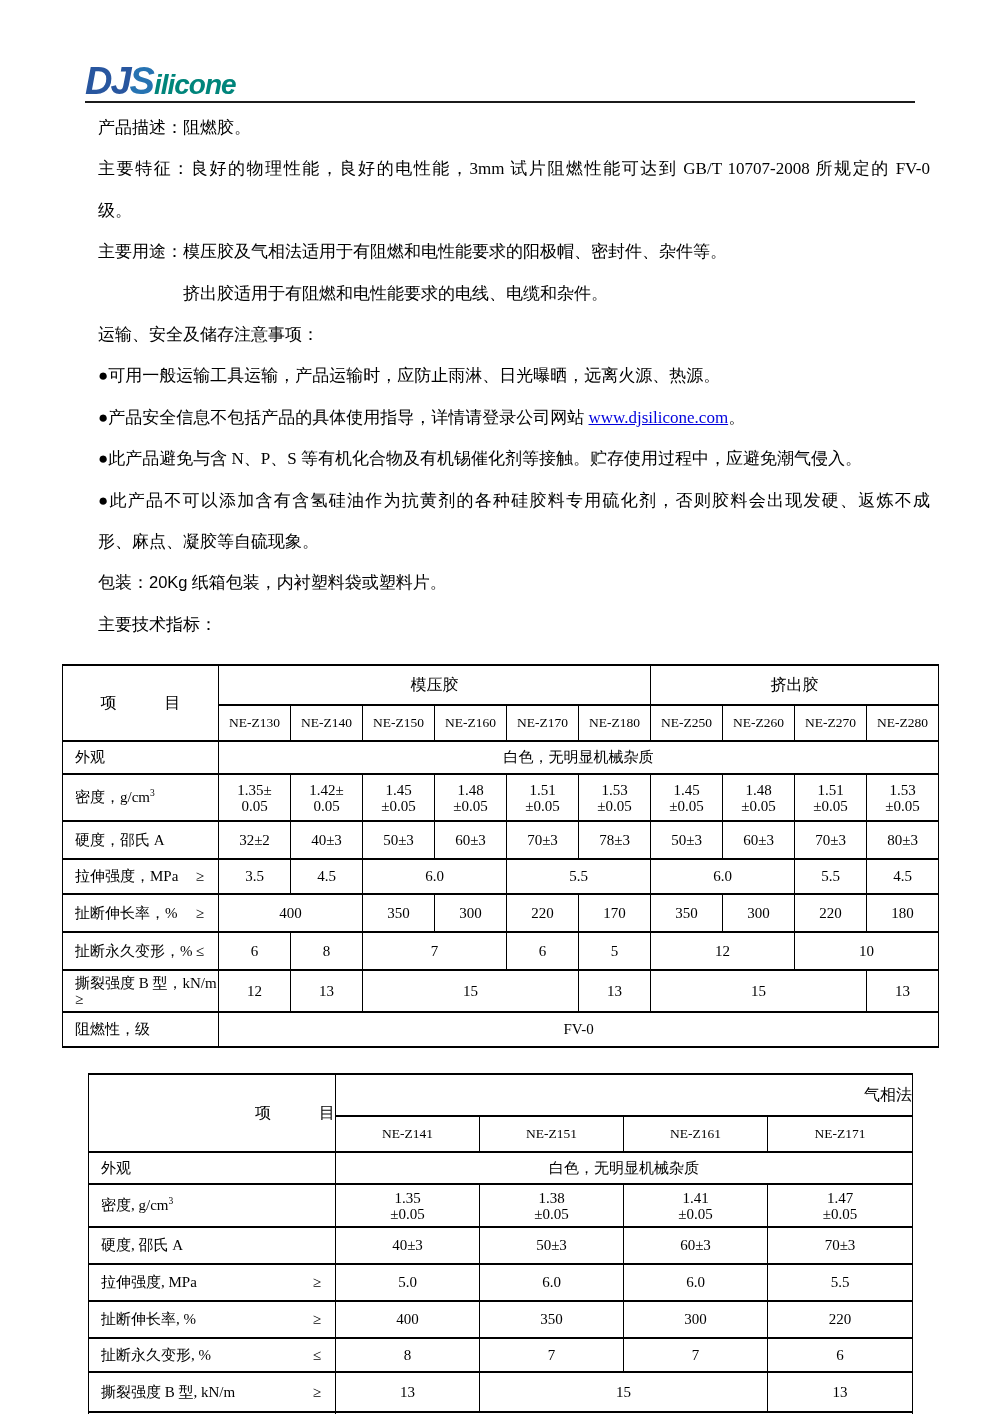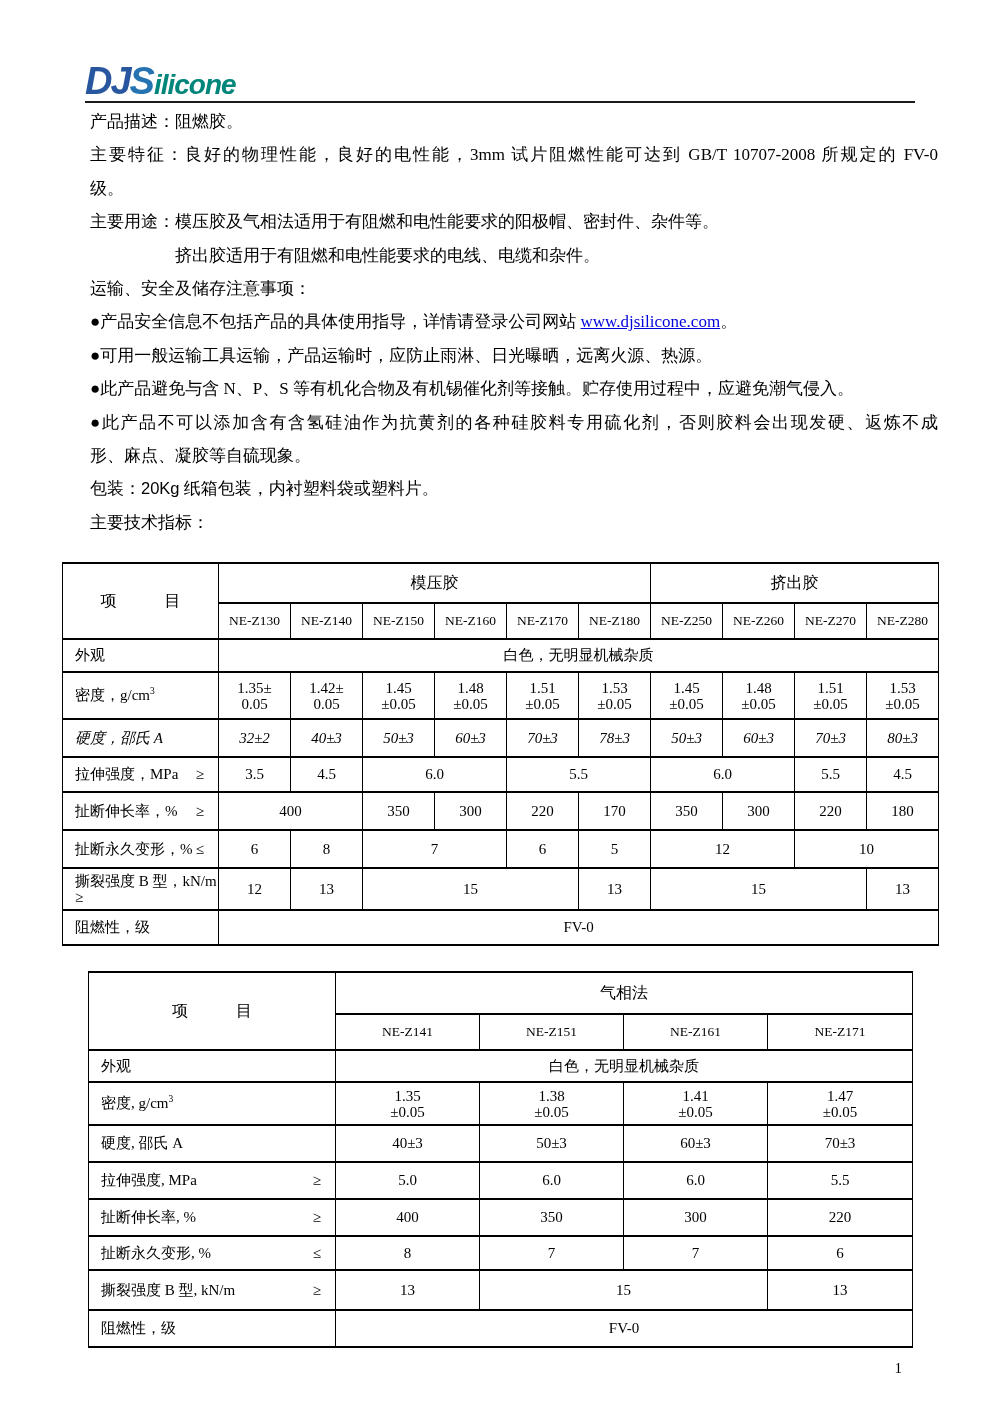--- a/index.html
+++ b/index.html
@@ -9,21 +9,21 @@
     overflow:hidden;
   }
   
   .hdr{margin:0 85px;padding-top:62px;border-bottom:2px solid #1b1b1b;}
   .logo{font-family:"Liberation Sans","DejaVu Sans",sans-serif;font-weight:bold;font-style:italic;line-height:1;padding-bottom:1px;}
   .logo-dj{font-size:38px;letter-spacing:-2px;color:#28569f;}
   .logo-s{font-size:38px;letter-spacing:-1px;color:#2673b2;}
   .logo-rest{font-size:28px;letter-spacing:-1px;color:#00857b;}
   
   .content{margin:2px 62px 0 90px;font-size:17px;line-height:33.4px;}
-  .content p{margin:0;}
+  .content p{margin:8px;}
   .stretch{text-align:justify;text-align-last:justify;}
   .indent{padding-left:85px;}
   .link{color:#0000dd;text-decoration:underline;cursor:pointer;}
   .sans{font-family:"Liberation Sans","DejaVu Sans",sans-serif;font-size:16.5px;}
   
   table{border-collapse:collapse;table-layout:fixed;}
   td{border:1px solid #000;border-top-width:2px;border-bottom-width:2px;
      text-align:center;vertical-align:middle;font-size:15px;padding:0;overflow:hidden;}
   .t1{margin:23px 0 0 62px;width:876px;}
   .t2{margin:25px 0 0 88px;width:824px;}
@@ -31,27 +31,27 @@
   td.lblf{text-align:left;padding:0;margin-left:10px;}
   .lblflex{display:flex;justify-content:space-between;align-items:center;padding:0 14px 0 12px;}
   .grp{font-size:16px;}
   .item-cell{font-size:16px;}
   .pre{white-space:pre-line;line-height:16px;}
   sup{font-size:9.5px;line-height:0;}
   .h1 td{height:38px;margin-top:26px;}
   .h2 td{height:34px;font-size:13.5px;}
   .t1 .r-app td{height:31px;}
   .t1 .r-den td{height:45px;}
-  .t1 .r-hard td{height:36px;font-style:italic;}
+  .t1 .r-hard td{height:36px;}
   .t1 .r-ten td{height:33px;}
   .t1 .r-elo td{height:36px;}
   .t1 .r-set td{height:36px;}
   .t1 .r-tear td{height:40px;}
   .t1 .r-flame td{height:33px;}
-  .t2 .h1 td{height:40px;}
+  .t2 .h1 td{height:40px;text-align:right;}
   .t2 .r-app td{height:30px;}
   .t2 .r-den td{height:41px;}
   .t2 .r-hard td{height:35px;}
   .t2 .r-ten td{height:35px;}
   .t2 .r-elo td{height:35px;}
   .t2 .r-set td{height:32px;}
   .t2 .r-tear td{height:38px;}
   .t2 .r-flame td{height:35px;}
   .pagenum{margin-top:12px;padding-right:98px;text-align:right;font-size:15px;}
 </style>
@@ -64,22 +64,22 @@
     <div class="logo"><span class="logo-dj">DJ</span><span class="logo-s">S</span><span class="logo-rest">ilicone</span></div>
   </div>
 
   <div class="content">
     <p>产品描述：阻燃胶。</p>
     <p class="stretch">主要特征：良好的物理性能，良好的电性能，3mm 试片阻燃性能可达到 GB/T 10707-2008 所规定的 FV-0</p>
     <p>级。</p>
     <p>主要用途：模压胶及气相法适用于有阻燃和电性能要求的阳极帽、密封件、杂件等。</p>
     <p class="indent">挤出胶适用于有阻燃和电性能要求的电线、电缆和杂件。</p>
     <p>运输、安全及储存注意事项：</p>
+    <p>●可用一般运输工具运输，产品运输时，应防止雨淋、日光曝晒，远离火源、热源。</p>
     <p><span>●产品安全信息不包括产品的具体使用指导，详情请登录公司网站 </span><a class="link">www.djsilicone.com</a><span>。</span></p>
-    <p>●可用一般运输工具运输，产品运输时，应防止雨淋、日光曝晒，远离火源、热源。</p>
     <p>●此产品避免与含 N、P、S 等有机化合物及有机锡催化剂等接触。贮存使用过程中，应避免潮气侵入。</p>
     <p class="stretch">●此产品不可以添加含有含氢硅油作为抗黄剂的各种硅胶料专用硫化剂，否则胶料会出现发硬、返炼不成</p>
     <p>形、麻点、凝胶等自硫现象。</p>
     <p><span>包装：</span><span class="sans">20Kg</span><span> 纸箱包装，内衬塑料袋或塑料片。</span></p>
     <p>主要技术指标：</p>
   </div>
 
   <table class="t1">
     <colgroup>
       <col style="width:156px">

